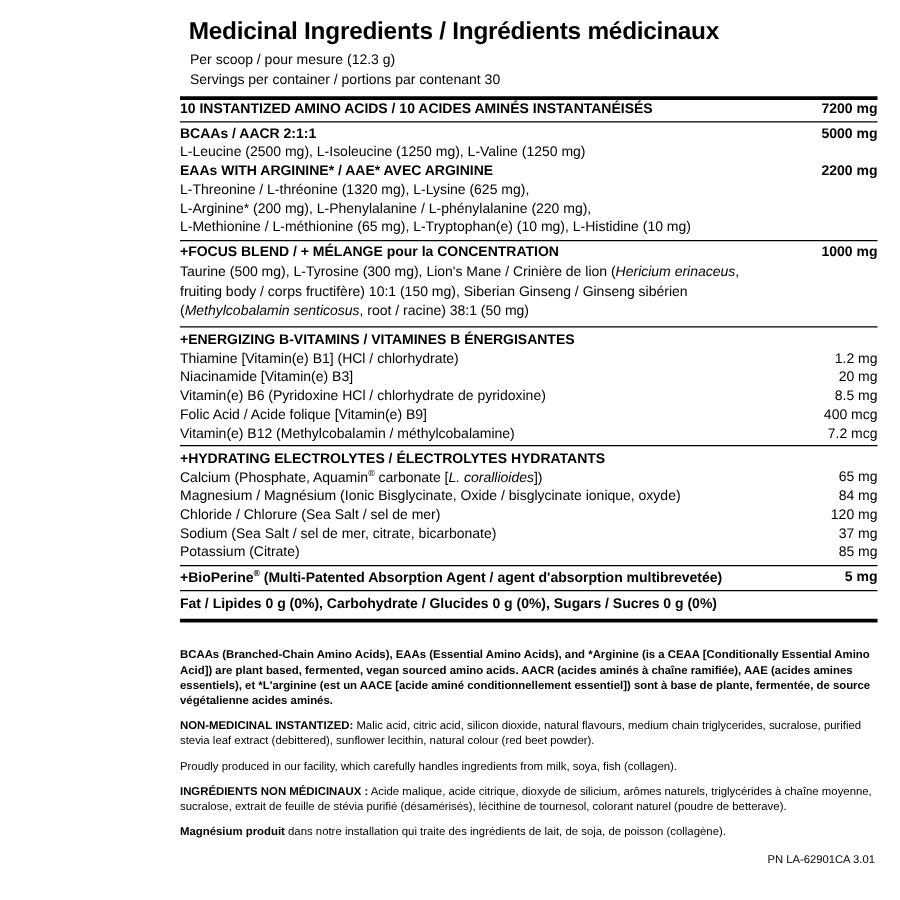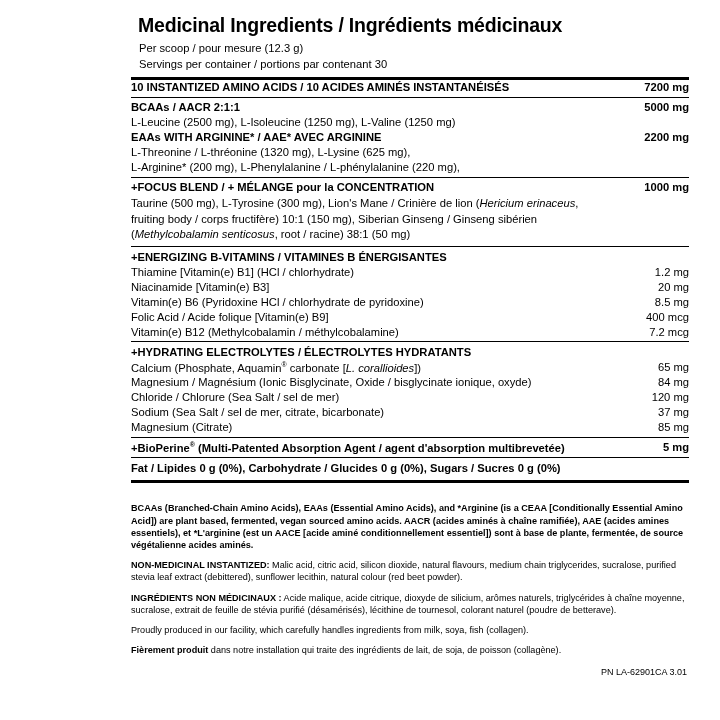--- a/index.html
+++ b/index.html
@@ -5,21 +5,21 @@
   html,body{margin:0;padding:0;}
   body{
     width:720px;height:720px;
     background:#ffffff;
     font-family:"Liberation Sans", sans-serif;
     color:#000000;
     overflow:hidden;
   }
   .panel{
     position:absolute;
-    left:117px;top:0;width:586px;height:530px;
+    left:130px;top:0;width:586px;height:530px;
     box-sizing:border-box;
     padding:10px 14px 0 14px;
   }
   .title{
     font-size:19.5px;
     font-weight:bold;
     letter-spacing:-0.2px;
     line-height:1.15;
     margin:4px 0 5px 7px;
   }
@@ -104,20 +104,24 @@
         </tr>
         <tr>
           <td class="i2">L-Threonine / L-thréonine (1320 mg), L-Lysine (625 mg),</td>
           <td class="amt light"></td>
         </tr>
         <tr>
           <td class="i2">L-Arginine* (200 mg), L-Phenylalanine / L-phénylalanine (220 mg),</td>
           <td class="amt light"></td>
         </tr>
         <tr>
+          <td class="i2">L-Methionine / L-méthionine (65 mg), L-Tryptophan(e) (10 mg), L-Histidine (10 mg)</td>
+          <td class="amt light"></td>
+        </tr>
+        <tr>
           <td colspan="2" style="padding: 0px;">
             <div style="height:1px;background:#000;margin:2px 0;"></div>
           </td>
         </tr>
         <tr class="hdr">
           <td>+FOCUS BLEND / + MÉLANGE pour la CONCENTRATION</td>
           <td class="amt">1000 mg</td>
         </tr>
         <tr>
           <td class="i1 lh">Taurine (500 mg), L-Tyrosine (300 mg), Lion's Mane / Crinière de lion (<span class="ital">Hericium erinaceus</span>, fruiting body / corps fructifère) 10:1 (150 mg),  Siberian Ginseng / Ginseng sibérien (<span class="ital">Methylcobalamin senticosus</span>, root / racine) 38:1 (50 mg)</td>
@@ -171,21 +175,21 @@
         </tr>
         <tr>
           <td class="i1">Chloride / Chlorure (Sea Salt / sel de mer)</td>
           <td class="amt light">120 mg</td>
         </tr>
         <tr>
           <td class="i1">Sodium (Sea Salt / sel de mer, citrate, bicarbonate)</td>
           <td class="amt light">37 mg</td>
         </tr>
         <tr>
-          <td class="i1">Magnesium (Citrate)</td>
+          <td class="i1">Potassium (Citrate)</td>
           <td class="amt light">85 mg</td>
         </tr>
         <tr>
           <td colspan="2" style="padding: 0px;">
             <div style="height:1px;background:#000;margin:2px 0;"></div>
           </td>
         </tr>
         <tr class="hdr">
           <td>+BioPerine<sup>®</sup> (Multi-Patented Absorption Agent / agent d'absorption multibrevetée)</td>
           <td class="amt">5 mg</td>
@@ -200,18 +204,18 @@
           <td class="amt light"></td>
         </tr>
       </tbody>
   </table>
 
   <div class="rule-thick"></div>
 
   <div class="footer">
     <p><b>BCAAs (Branched-Chain Amino Acids), EAAs (Essential Amino Acids), and *Arginine (is a CEAA [Conditionally Essential Amino Acid]) are plant based, fermented, vegan sourced amino acids. AACR (acides aminés à chaîne ramifiée), AAE (acides amines essentiels), et *L'arginine (est un AACE [acide aminé conditionnellement essentiel]) sont à base de plante, fermentée, de source végétalienne acides aminés.</b></p>
     <p><b>NON-MEDICINAL INSTANTIZED:</b><span> Malic acid, citric acid, silicon dioxide, natural flavours, medium chain triglycerides, sucralose, purified stevia leaf extract (debittered), sunflower lecithin, natural colour (red beet powder).</span></p>
+    <p>Proudly produced in our facility, which carefully handles ingredients from milk, soya, fish (collagen).</p>
     <p><b>INGRÉDIENTS NON MÉDICINAUX :</b><span> Acide malique, acide citrique, dioxyde de silicium, arômes naturels, triglycérides à chaîne moyenne, sucralose, extrait de feuille de stévia purifié (désamérisés), lécithine de tournesol, colorant naturel (poudre de betterave).</span></p>
-    <p>Proudly produced in our facility, which carefully handles ingredients from milk, soya, fish (collagen).</p>
-    <p><b>Fièrement produit</b><span> dans notre installation qui traite des ingrédients de lait, de soja, de poisson (collagène).</span></p>
+    <p><b>Magnésium produit</b><span> dans notre installation qui traite des ingrédients de lait, de soja, de poisson (collagène).</span></p>
     <div class="pn">PN LA-62901CA 3.01</div>
   </div>
 </div>
 
 </body></html>

